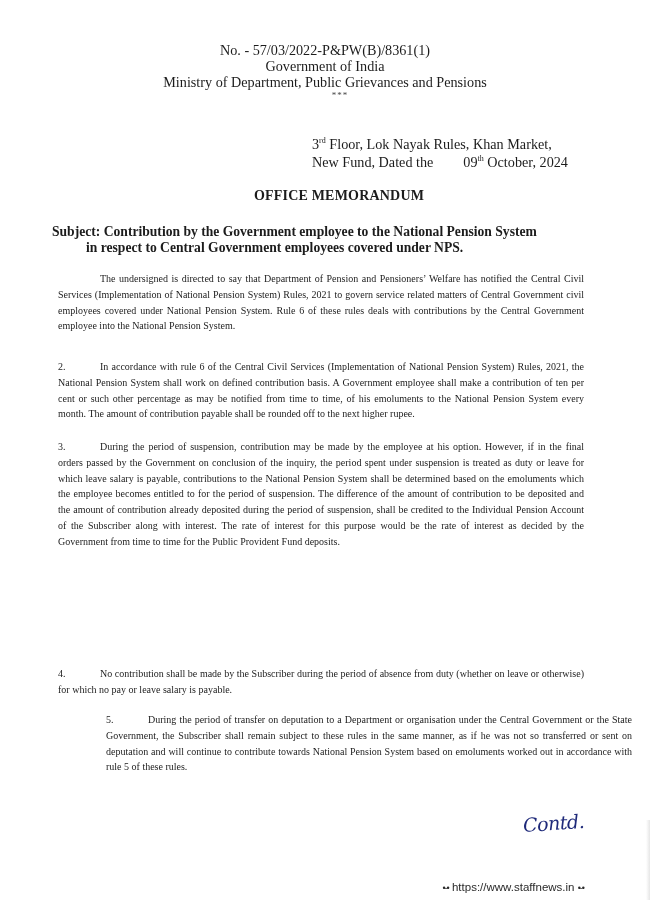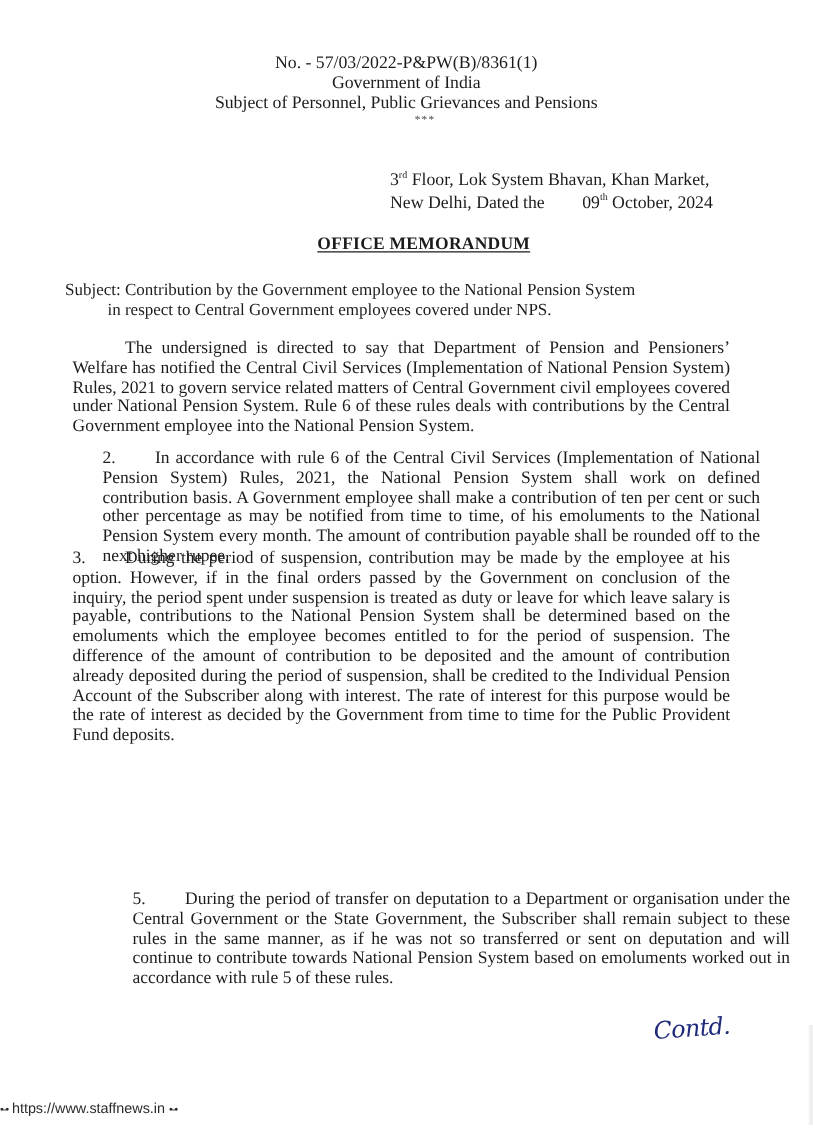--- a/index.html
+++ b/index.html
@@ -59,91 +59,90 @@
       position: absolute;
       top: 188px;
       left: 0;
       width: 650px;
       text-align: center;
       font-weight: bold;
       font-size: 14px;
       letter-spacing: 0.2px;
     }
     .memo-title span {
-      text-decoration: underline;
       text-underline-offset: 2px;
       padding-left: 28px;
     }
     .subject {
       position: absolute;
       top: 224px;
       left: 52px;
       width: 560px;
-      font-weight: normal;
+      font-weight: bold;
       font-size: 13.6px;
       line-height: 16px;
     }
     .subject .line { display: block; white-space: nowrap; }
     .subject .indent { padding-left: 34px; }
     .para {
       position: absolute;
       left: 58px;
       width: 526px;
-      font-size: 14px;
+      font-size: 10px;
       line-height: 15.8px;
       text-align: justify;
     }
     .para .num {
       display: inline-block;
       width: 42px;
     }
     .para .first-indent { display: inline-block; width: 42px; }
     .p1 { top: 271px; }
-    .p2 { top: 359px; margin-left: 24px; }
+    .p2 { top: 359px; }
     .p3 { top: 439px; }
     .p4 { top: 666px; }
     .p5 { top: 712px; margin-left: 48px; }
     .contd {
       position: absolute;
       top: 812px;
       left: 523px;
       font-family: "DejaVu Serif", serif;
       font-style: italic;
       font-size: 19px;
       color: #1f2a7a;
       letter-spacing: -0.5px;
       transform: rotate(-4deg);
     }
     .footer {
       position: absolute;
       top: 881px;
       left: 0;
       width: 584px;
-      text-align: left;
+      text-align: right;
       font-family: "Liberation Sans", "DejaVu Sans", sans-serif;
       font-size: 11.5px;
       color: #2a2a2a;
     }
     .footer .dots { font-size: 9px; letter-spacing: -1px; }
   </style>
 </head>
 <body>
 
 <div class="page">
 
   <div class="header-block">
     <span class="line">No. - 57/03/2022-P&amp;PW(B)/8361(1)</span>
     <span class="line">Government of India</span>
-    <span class="line">Subject of Personnel, Public Grievances and Pensions</span>
+    <span class="line">Ministry of Department, Public Grievances and Pensions</span>
     <span class="line stars">***</span>
   </div>
 
   <div class="address-block">
-    <span class="line"><span>3</span><sup>rd</sup><span> Floor, Lok System Bhavan, Khan  Market,</span></span>
-    <span class="line"><span>New Delhi, Dated the</span><span class="date-gap"></span><span>09</span><sup>th</sup><span> October, 2024</span></span>
+    <span class="line"><span>3</span><sup>rd</sup><span> Floor, Lok Nayak Rules, Khan  Market,</span></span>
+    <span class="line"><span>New Fund, Dated the</span><span class="date-gap"></span><span>09</span><sup>th</sup><span> October, 2024</span></span>
   </div>
 
   <div class="memo-title">
     <span>OFFICE MEMORANDUM</span>
   </div>
 
   <div class="subject">
     <span class="line">Subject: Contribution by the Government employee to the National Pension System</span>
     <span class="line indent">in respect to Central Government employees covered under NPS.</span>
   </div>
@@ -153,20 +152,23 @@
   </div>
 
   <div class="para p2">
     <span class="num">2.</span><span>In accordance with rule 6 of the Central Civil Services (Implementation of National Pension System) Rules, 2021, the National Pension System shall work on defined contribution basis. A Government employee shall make a contribution of ten per cent or such other percentage as may be notified from time to time, of his emoluments to the National Pension System every month. The amount of contribution payable shall be rounded off to the next higher rupee.</span>
   </div>
 
   <div class="para p3">
     <span class="num">3.</span><span>During the period of suspension, contribution may be made by the employee at his option. However, if in the final orders passed by the Government on conclusion of the inquiry, the period spent under suspension is treated as duty or leave for which leave salary is payable, contributions to the National Pension System shall be determined based on the emoluments which the employee becomes entitled to for the period of suspension. The difference of the amount of contribution to be deposited and the amount of contribution already deposited during the period of suspension, shall be credited to the Individual Pension Account of the Subscriber along with interest. The rate of interest for this purpose would be the rate of interest as decided by the Government from time to time for the Public Provident Fund deposits.</span>
   </div>
 
+  <div class="para p4">
+    <span class="num">4.</span><span>No contribution shall be made by the Subscriber during the period of absence from duty (whether on leave or otherwise) for which no pay or leave salary is payable.</span>
+  </div>
 
   <div class="para p5">
     <span class="num">5.</span><span>During the period of transfer on deputation to a Department or organisation under the Central Government or the State Government, the Subscriber shall remain subject to these rules in the same manner, as if he was not so transferred or sent on deputation and will continue to contribute towards National Pension System based on emoluments worked out in accordance with rule 5 of these rules.</span>
   </div>
 
   <div class="contd">Contd.</div>
 
   <div class="footer">
     <span class="dots">•-•</span>
     <span>https://www.staffnews.in</span>

